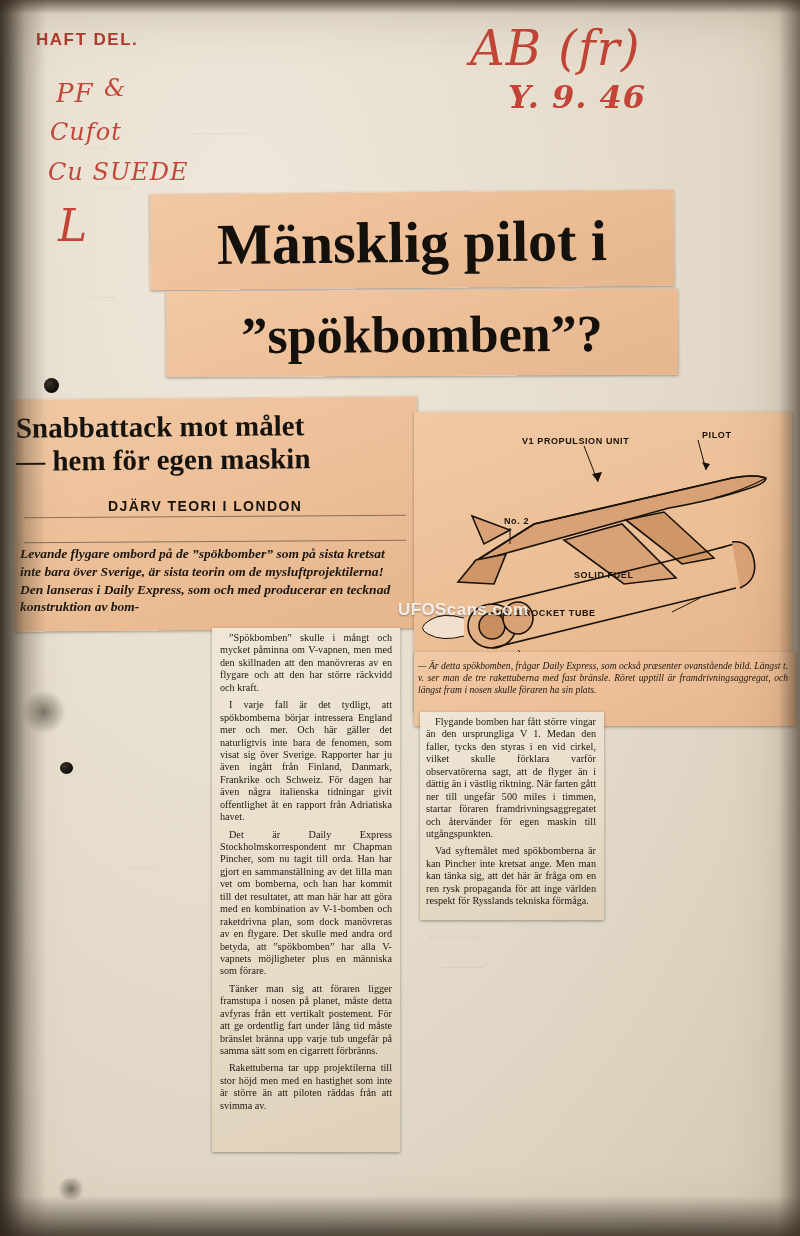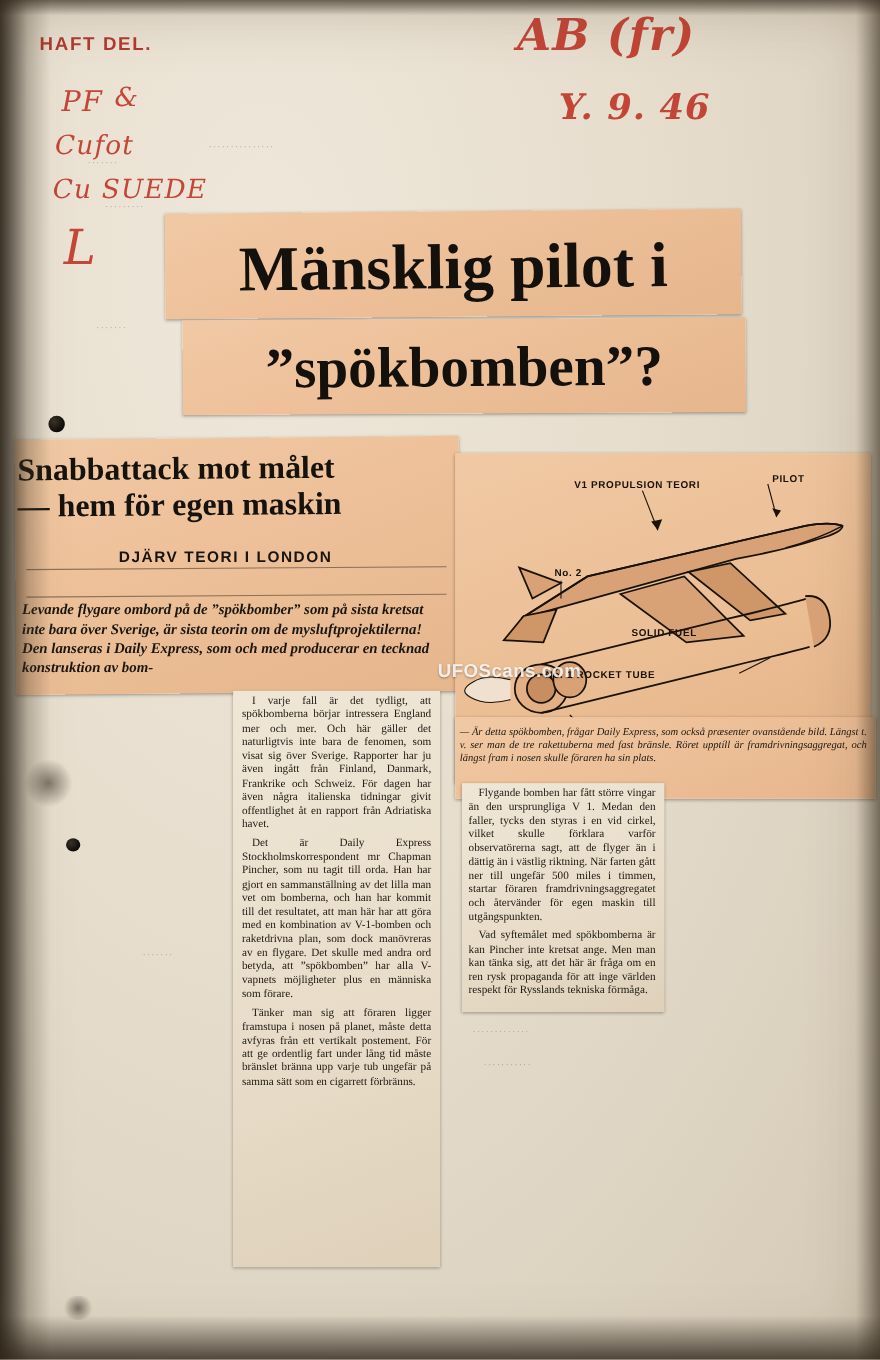--- a/index.html
+++ b/index.html
@@ -192,21 +192,21 @@
   <div class="ghost-text" style="left:430px;top:930px;">. . . . . . . . . . . . .</div>
   <div class="ghost-text" style="left:440px;top:960px;">. . . . . . . . . . .</div>
 
   <div class="stamp" style="left:36px;top:30px;">HAFT DEL.</div>
 
   <div class="hand" style="left:56px;top:78px;font-size:26px;">PF</div>
   <div class="hand" style="left:104px;top:74px;font-size:24px;">&amp;</div>
   <div class="hand" style="left:50px;top:118px;font-size:24px;">Cufot</div>
   <div class="hand" style="left:48px;top:158px;font-size:24px;">Cu SUEDE</div>
   <div class="hand" style="left:58px;top:200px;font-size:44px;">L</div>
-  <div class="hand" style="left:470px;top:8px;font-size:40px;font-weight:bold;">AB (fr)</div>
+  <div class="hand" style="left:470px;top:20px;font-size:48px;font-weight:normal;">AB (fr)</div>
   <div class="hand" style="left:508px;top:78px;font-size:32px;font-weight:bold;">Y. 9. 46</div>
 
   <div class="punch" style="left:44px;top:378px;width:15px;height:15px;"></div>
   <div class="punch" style="left:56px;top:460px;width:10px;height:9px;"></div>
   <div class="punch" style="left:60px;top:762px;width:13px;height:12px;"></div>
   <div class="smudge" style="left:22px;top:690px;width:44px;height:44px;"></div>
   <div class="smudge" style="left:56px;top:1178px;width:30px;height:22px;"></div>
 
   <div class="clip" style="left:150px;top:192px;width:524px;height:96px;transform:rotate(-0.5deg);"></div>
   <div class="headline1">Mänsklig pilot i</div>
@@ -256,37 +256,39 @@
         <path d="M170 34 L184 70" stroke-width="1"></path>
         <path d="M258 200 L286 186" stroke-width="1"></path>
         <path d="M122 256 L104 238" stroke-width="1"></path>
         <path d="M96 132 L96 116" stroke-width="1"></path>
       </g>
       <g fill="#1a1209">
         <polygon points="292,58 288,50 296,52"></polygon>
         <polygon points="184,70 178,62 188,60"></polygon>
       </g>
     </svg>
-    <div class="ilabel" style="left:108px;top:24px;">V1 PROPULSION TEORI</div>
+    <div class="ilabel" style="left:108px;top:24px;">V1 PROPULSION UNIT</div>
     <div class="ilabel" style="left:288px;top:18px;">PILOT</div>
     <div class="ilabel" style="left:62px;top:104px;margin-left:28px;">No. 2</div>
     <div class="ilabel" style="left:160px;top:158px;">SOLID FUEL</div>
     <div class="ilabel" style="left:82px;top:196px;">No. 1 ROCKET TUBE</div>
   </div>
 
   <div class="clip" style="left:414px;top:652px;width:382px;height:74px;"></div>
   <div class="caption">— Är detta spökbomben, frågar Daily Express, som också præsenter ovanstående bild. Längst t. v. ser man de tre rakettuberna med fast bränsle. Röret upptíll är framdrivningsaggregat, och längst fram i nosen skulle föraren ha sin plats.</div>
 
   <div class="watermark">UFOScans.com</div>
 
   <div class="clip grey" style="left:212px;top:628px;width:188px;height:524px;"></div>
   <div class="col" id="col1" style="left:220px;top:632px;width:172px;">
+      <p>”Spökbomben” skulle i mångt och mycket påminna om V-vapnen, men med den skillnaden att den manövreras av en flygare och att den har större räckvidd och kraft.</p>
       <p>I varje fall är det tydligt, att spökbomberna börjar intressera England mer och mer. Och här gäller det naturligtvis inte bara de fenomen, som visat sig över Sverige. Rapporter har ju även ingått från Finland, Danmark, Frankrike och Schweiz. För dagen har även några italienska tidningar givit offentlighet åt en rapport från Adriatiska havet.</p>
       <p>Det är Daily Express Stockholmskorrespondent mr Chapman Pincher, som nu tagit till orda. Han har gjort en sammanställning av det lilla man vet om bomberna, och han har kommit till det resultatet, att man här har att göra med en kombination av V-1-bomben och raketdrivna plan, som dock manövreras av en flygare. Det skulle med andra ord betyda, att ”spökbomben” har alla V-vapnets möjligheter plus en människa som förare.</p>
       <p>Tänker man sig att föraren ligger framstupa i nosen på planet, måste detta avfyras från ett vertikalt postement. För att ge ordentlig fart under lång tid måste bränslet bränna upp varje tub ungefär på samma sätt som en cigarrett förbränns.</p>
+      <p>Rakettuberna tar upp projektilerna till stor höjd men med en hastighet som inte är större än att piloten räddas från att svimma av.</p>
     </div>
 
   <div class="clip grey" style="left:420px;top:712px;width:184px;height:208px;"></div>
   <div class="col" id="col2" style="left:426px;top:716px;width:170px;">
       <p>Flygande bomben har fått större vingar än den ursprungliga V 1. Medan den faller, tycks den styras i en vid cirkel, vilket skulle förklara varför observatörerna sagt, att de flyger än i dättig än i västlig riktning. När farten gått ner till ungefär 500 miles i timmen, startar föraren framdrivningsaggregatet och återvänder för egen maskin till utgångspunkten.</p>
       <p>Vad syftemålet med spökbomberna är kan Pincher inte kretsat ange. Men man kan tänka sig, att det här är fråga om en ren rysk propaganda för att inge världen respekt för Rysslands tekniska förmåga.</p>
     </div>
 
   <div class="dark-left"></div>
   <div class="dark-right"></div>

